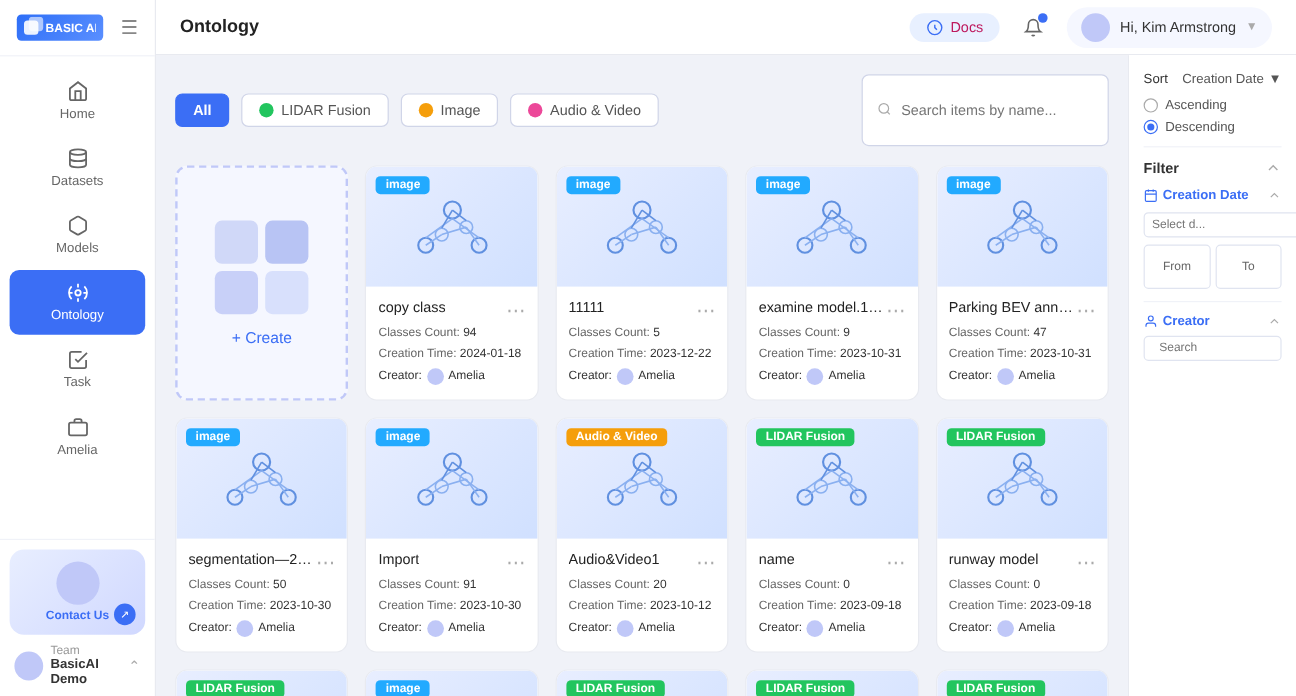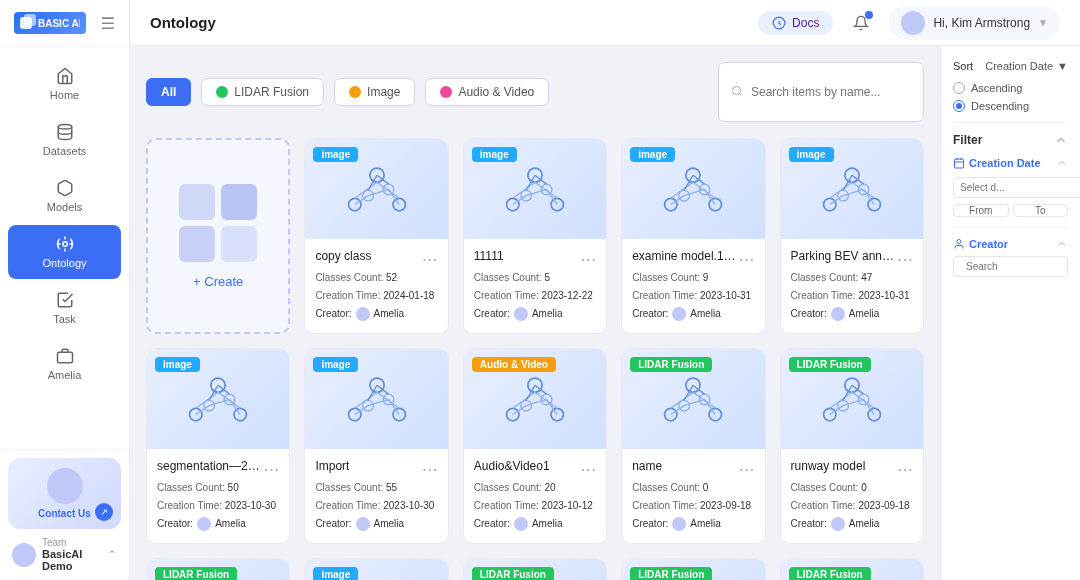--- a/index.html
+++ b/index.html
@@ -22,21 +22,21 @@
     .team-row { display: flex; align-items: center; justify-content: space-between; padding: 8px 4px 0; }
     .team-label { font-size: 10px; color: #999; }
     .team-name { font-size: 11px; font-weight: 600; color: #333; }
 
     
     .main { flex: 1; display: flex; flex-direction: column; overflow: hidden; }
 
     
     .topbar { background: #fff; display: flex; align-items: center; padding: 0 20px; height: 46px; border-bottom: 1px solid #e8eaf0; gap: 12px; }
     .topbar-title { font-size: 15px; font-weight: 600; color: #222; flex: 1; }
-    .topbar-docs { display: flex; align-items: center; gap: 6px; background: #e8f0ff; border-radius: 20px; padding: 5px 14px; cursor: pointer; font-size: 12px; color: #4c1d95; font-weight: 500; }
+    .topbar-docs { display: flex; align-items: center; gap: 6px; background: #e8f0ff; border-radius: 20px; padding: 5px 14px; cursor: pointer; font-size: 12px; color: #be185d; font-weight: 500; }
     .topbar-bell { width: 32px; height: 32px; display: flex; align-items: center; justify-content: center; cursor: pointer; color: #666; position: relative; }
     .bell-badge { position: absolute; top: 4px; right: 4px; width: 8px; height: 8px; background: #3b6ef5; border-radius: 50%; }
     .topbar-user { display: flex; align-items: center; gap: 8px; cursor: pointer; background: #f5f7ff; border-radius: 20px; padding: 5px 12px; }
     .user-avatar { width: 24px; height: 24px; background: #c0c8f8; border-radius: 50%; }
     .user-name { font-size: 12px; color: #333; }
 
     
     .content { flex: 1; display: flex; overflow: hidden; }
     .content-main { flex: 1; padding: 16px; overflow-y: auto; }
 
@@ -75,21 +75,21 @@
     .radio-item { display: flex; align-items: center; gap: 6px; font-size: 11px; color: #555; cursor: pointer; }
     .radio-circle { width: 12px; height: 12px; border-radius: 50%; border: 1.5px solid #aaa; display: flex; align-items: center; justify-content: center; }
     .radio-circle.selected { border-color: #3b6ef5; }
     .radio-dot { width: 6px; height: 6px; border-radius: 50%; background: #3b6ef5; }
     .filter-header { display: flex; align-items: center; justify-content: space-between; margin-bottom: 10px; }
     .filter-title { font-size: 12px; font-weight: 600; color: #333; }
     .filter-section-title { font-size: 11px; font-weight: 600; color: #3b6ef5; display: flex; align-items: center; gap: 4px; margin-bottom: 8px; }
     .date-row { display: flex; gap: 4px; margin-bottom: 6px; }
     .date-input { flex: 1; border: 1px solid #e0e4f0; border-radius: 4px; padding: 4px 6px; font-size: 10px; color: #aaa; }
     .from-to-row { display: flex; gap: 4px; margin-top: 4px; }
-    .from-to-btn { flex: 1; text-align: center; font-size: 10px; color: #666; border: 1px solid #e0e4f0; border-radius: 4px; padding: 0; }
+    .from-to-btn { flex: 1; text-align: center; font-size: 10px; color: #666; border: 1px solid #e0e4f0; border-radius: 4px; padding: 12px; }
     .creator-filter-title { font-size: 11px; font-weight: 600; color: #3b6ef5; display: flex; align-items: center; gap: 4px; margin: 10px 0 6px; }
     .creator-search { display: flex; align-items: center; border: 1px solid #e0e4f0; border-radius: 4px; padding: 4px 8px; gap: 4px; }
     .creator-search input { border: none; outline: none; font-size: 10px; flex: 1; background: transparent; }
     .divider { height: 1px; background: #f0f2f8; margin: 10px 0; }
 
     
     .thumb-svg { width: 80px; height: 70px; }
   </style>
 </head>
 <body>
@@ -252,21 +252,21 @@
     <line x1="45" y1="22" x2="58" y2="32" stroke="#6090e0" stroke-width="1.5"></line>
   </svg>
     </div>
     <div class="card-body">
       <div class="card-header-row">
         <div class="card-title">copy class</div>
         <span class="card-dots">⋯</span>
       </div>
 
       <div class="card-meta">
-        <div>Classes Count: <span>52</span></div>
+        <div>Classes Count: <span>94</span></div>
         <div>Creation Time: <span>2024-01-18</span></div>
         <div class="creator-row">
           <span>Creator:</span>
           <div class="creator-avatar"></div>
           <span>Amelia</span>
         </div>
       </div>
     </div>
   </div><div class="card">
     <div class="card-thumbnail">
@@ -422,21 +422,21 @@
     <line x1="45" y1="22" x2="58" y2="32" stroke="#6090e0" stroke-width="1.5"></line>
   </svg>
     </div>
     <div class="card-body">
       <div class="card-header-row">
         <div class="card-title">Import</div>
         <span class="card-dots">⋯</span>
       </div>
 
       <div class="card-meta">
-        <div>Classes Count: <span>55</span></div>
+        <div>Classes Count: <span>91</span></div>
         <div>Creation Time: <span>2023-10-30</span></div>
         <div class="creator-row">
           <span>Creator:</span>
           <div class="creator-avatar"></div>
           <span>Amelia</span>
         </div>
       </div>
     </div>
   </div><div class="card">
     <div class="card-thumbnail">

